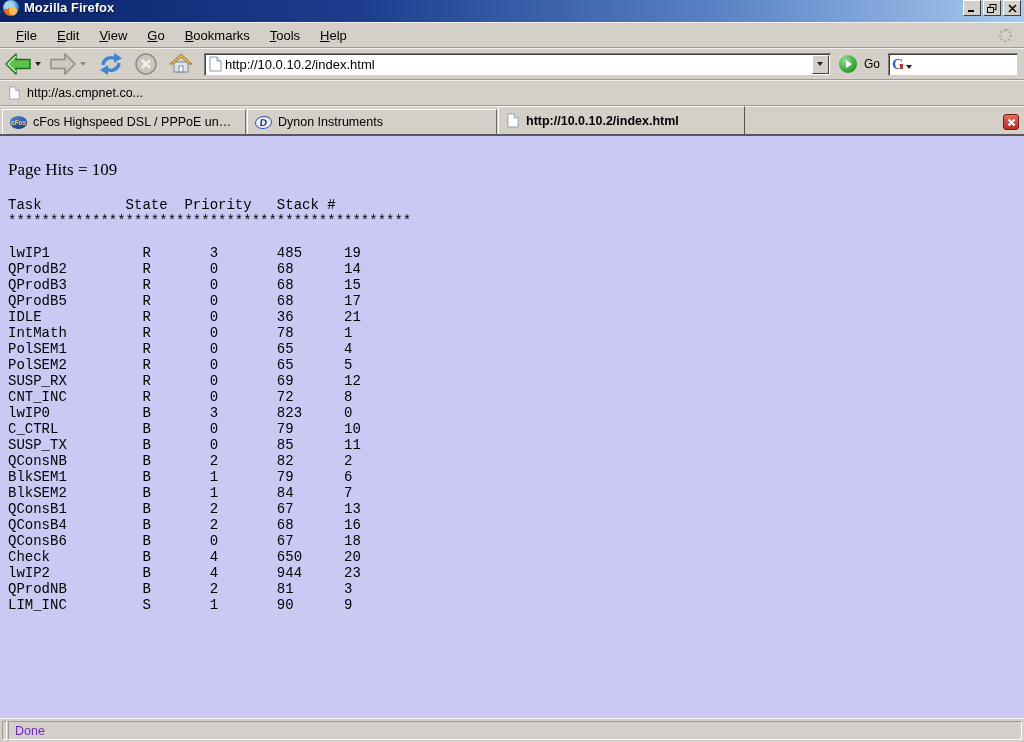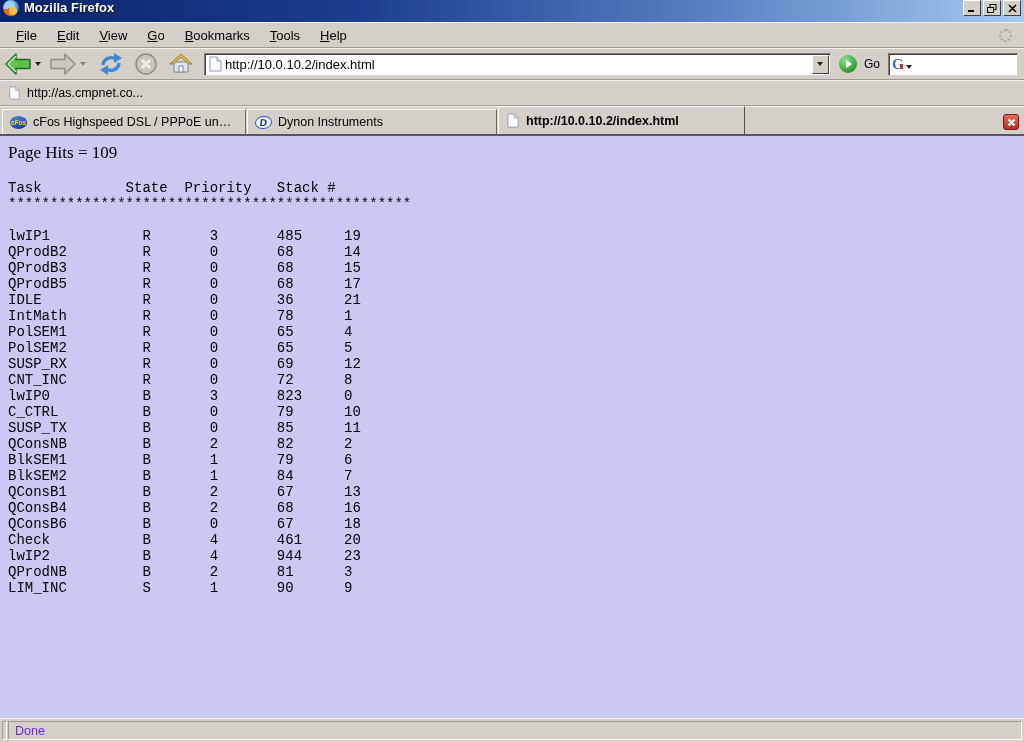--- a/index.html
+++ b/index.html
@@ -109,21 +109,21 @@
     color:#1b2f8a; font-weight:bold; font-size:10px; line-height:10px;
     display:flex; align-items:center; justify-content:center; transform:skewX(-6deg); background:#eef2fb; }
   .tab-close {
     position:absolute; right:5px; top:7px; width:16px; height:16px;
     background:linear-gradient(180deg,#e86a5e,var(--tab-close-red,#bb2c24));
     border:1px solid #7c1a14; border-radius:3px;
     display:flex; align-items:center; justify-content:center;
   }
 
   
-  .content { flex:1; background:var(--content-bg,#c9c9f4); padding:7px 8px; overflow:hidden; color:#000; }
+  .content { flex:1; background:var(--content-bg,#c9c9f4); padding:24px 8px; overflow:hidden; color:#000; }
   .page-hits { font-family:"Liberation Serif",serif; font-size:17px; color:#000; }
   .task-table { margin-top:17px; font-family:"Liberation Mono","DejaVu Sans Mono",monospace;
     font-size:14px; line-height:16px; color:#000; }
   .task-table div { white-space:pre; }
 
   
   .statusbar { height:24px; flex:0 0 24px; background:#d4d0c8; border-top:1px solid #f3f1ee;
     display:flex; align-items:stretch; padding:2px 2px 2px 2px; }
   .status-grippy { width:5px; border:1px solid; border-color:#9d9a93 #ffffff #ffffff #9d9a93; margin-right:1px; }
   .status-panel { flex:1; border:1px solid; border-color:#9d9a93 #ffffff #ffffff #9d9a93;
@@ -292,21 +292,21 @@
         <div>CNT_INC         R       0       72      8</div>
         <div>lwIP0           B       3       823     0</div>
         <div>C_CTRL          B       0       79      10</div>
         <div>SUSP_TX         B       0       85      11</div>
         <div>QConsNB         B       2       82      2</div>
         <div>BlkSEM1         B       1       79      6</div>
         <div>BlkSEM2         B       1       84      7</div>
         <div>QConsB1         B       2       67      13</div>
         <div>QConsB4         B       2       68      16</div>
         <div>QConsB6         B       0       67      18</div>
-        <div>Check           B       4       461     20</div>
+        <div>Check           B       4       650     20</div>
         <div>lwIP2           B       4       944     23</div>
         <div>QProdNB         B       2       81      3</div>
         <div>LIM_INC         S       1       90      9</div>
       </div>
   </div>
 
   <div class="statusbar">
     <div class="status-grippy"></div>
     <div class="status-panel">Done</div>
   </div>

